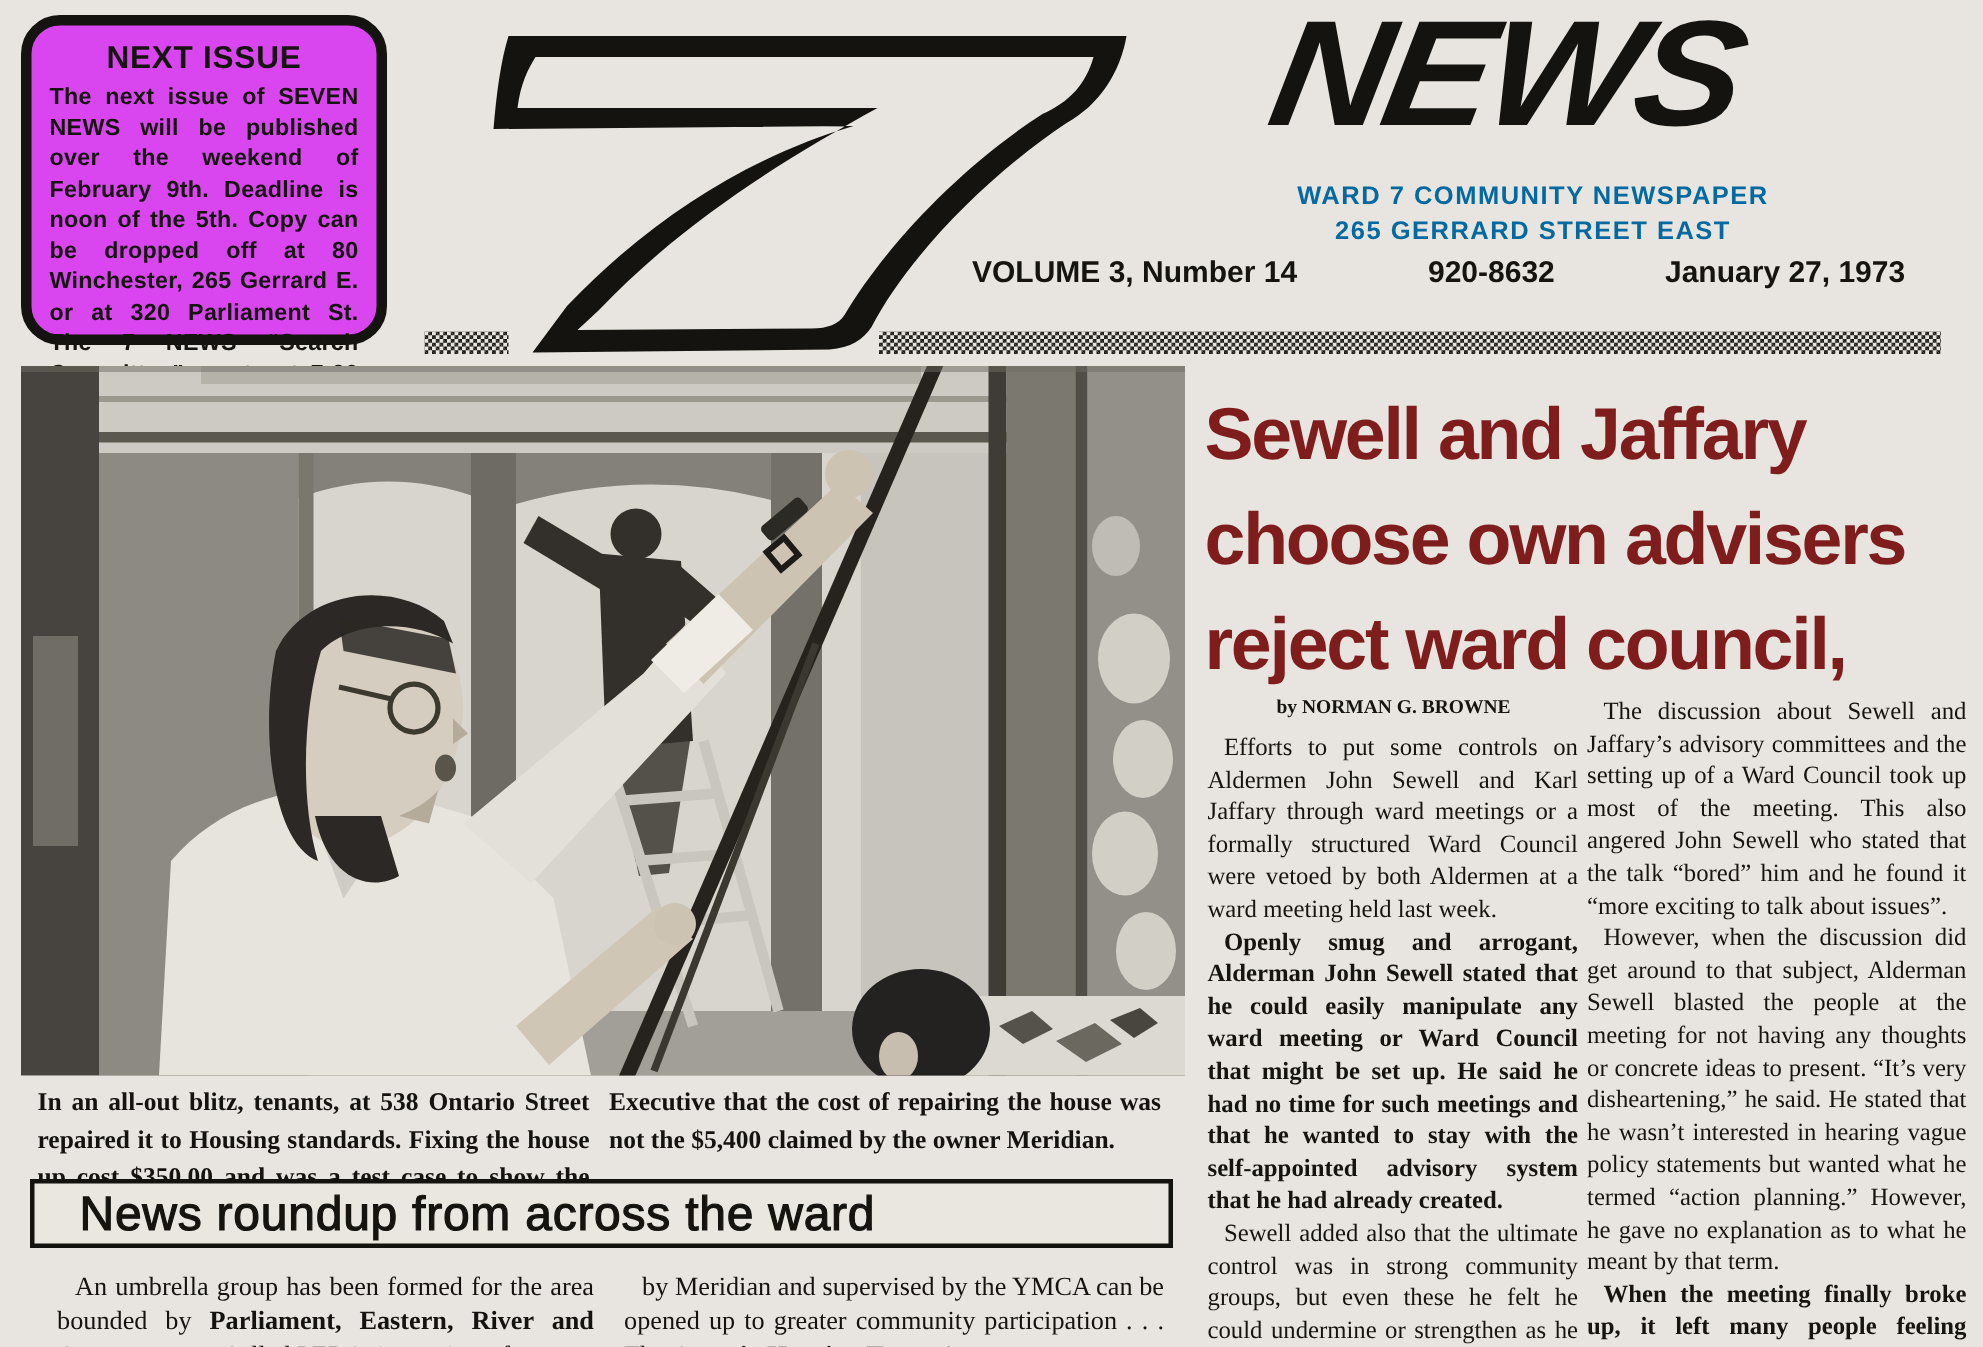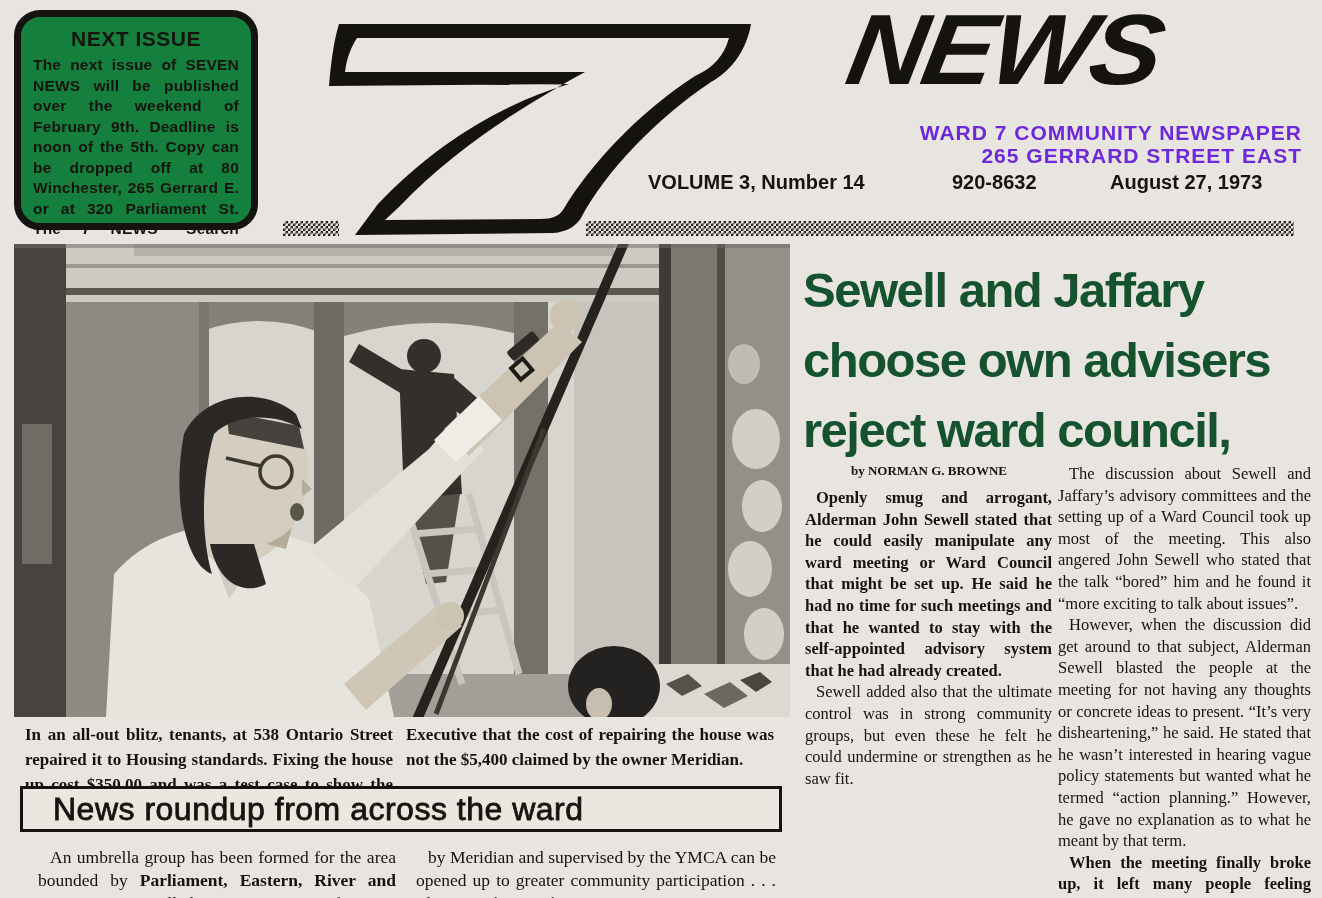--- a/index.html
+++ b/index.html
@@ -8,43 +8,43 @@
     background:#e8e5e0;
     font-family:"Liberation Sans",sans-serif;
     color:#16140f;
   }
   .abs{position:absolute;}
 
   
   #next-issue-box{
     left:14px;top:10px;width:244px;height:220px;
     border:7px solid #15130f;border-radius:26px;
-    background:#15803d;padding:8px 12px 0 12px;box-sizing:border-box;
+    background:#d946ef;padding:8px 12px 0 12px;box-sizing:border-box;
   }
   #next-issue-box h2{
     margin:2px 0 4px 0;text-align:center;font-size:21px;letter-spacing:.5px;
     font-weight:bold;
   }
   #next-issue-box p{
     margin:0;font-size:15.5px;line-height:20.5px;font-weight:bold;
     text-align:justify;letter-spacing:.2px;
   }
 
   
   #logo-seven{left:281px;top:20px;width:494px;height:218px;}
   #logo-news{
     left:838px;top:-8px;width:470px;height:120px;
     font-size:100px;font-weight:bold;font-style:italic;
     letter-spacing:-3px;
     transform:skewX(-10deg) scaleX(1.08);transform-origin:left bottom;
     color:#15130f;white-space:nowrap;
   }
   .tagline{
-    left:742px;width:560px;text-align:right;
-    font-weight:bold;font-size:21px;letter-spacing:1px;color:#6d28d9;
+    left:742px;width:560px;text-align:center;
+    font-weight:bold;font-size:17px;letter-spacing:1px;color:#0369a1;
   }
   #tagline-1{top:121px;}
   #tagline-2{top:144px;}
   .vol-item{font-size:20px;font-weight:bold;letter-spacing:0;white-space:nowrap;}
   #volume{left:648px;top:171px;}
   #phone{left:952px;top:171px;}
   #issue-date{left:1110px;top:171px;}
 
   .checker{
     top:221px;height:15px;
@@ -86,21 +86,21 @@
     text-align:justify;color:#15130f;
   }
   .roundup-col p{margin:0;text-indent:12px;}
   #roundup-col1{left:38px;width:358px;}
   #roundup-col2{left:416px;width:360px;}
 
   
   #headline{
     left:803px;top:255px;width:520px;
     font-size:49px;line-height:70px;font-weight:bold;letter-spacing:-1.5px;
-    color:#14532d;white-space:nowrap;
+    color:#7f1d1d;white-space:nowrap;
   }
   #byline{
     left:805px;top:463px;width:248px;text-align:center;
     font-family:"Liberation Serif",serif;font-weight:bold;font-size:13px;
   }
   .body-col{
     font-family:"Liberation Serif",serif;font-size:16.5px;line-height:21.6px;
     text-align:justify;color:#16140f;
   }
   .body-col p{margin:0;text-indent:11px;}
@@ -138,21 +138,21 @@
   </svg>
 </div>
 
 <div id="logo-news" class="abs">NEWS</div>
 
 <div id="tagline-1" class="abs tagline">WARD 7 COMMUNITY NEWSPAPER</div>
 <div id="tagline-2" class="abs tagline">265 GERRARD STREET EAST</div>
 
 <div id="volume" class="abs vol-item">VOLUME 3, Number 14</div>
 <div id="phone" class="abs vol-item">920-8632</div>
-<div id="issue-date" class="abs vol-item">August 27, 1973</div>
+<div id="issue-date" class="abs vol-item">January 27, 1973</div>
 
 <div id="checker-a" class="abs checker"></div>
 <div id="checker-b" class="abs checker"></div>
 
 <div id="photo" class="abs">
   <svg width="776" height="473" viewBox="0 0 776 473">
 
     <rect x="0" y="0" width="776" height="473" fill="#a29f98"></rect>
     <rect x="0" y="0" width="52" height="473" fill="#47443f"></rect>
     <rect x="8" y="180" width="30" height="140" fill="#706d66"></rect>
@@ -263,20 +263,21 @@
 
 <div id="headline" class="abs">
   <div>Sewell and Jaffary</div>
   <div>choose own advisers</div>
   <div>reject ward council,</div>
 </div>
 
 <div id="byline" class="abs">by NORMAN G. BROWNE</div>
 
 <div id="article-col1" class="abs body-col">
+  <p>Efforts to put some controls on Aldermen John Sewell and Karl Jaffary through ward meetings or a formally structured Ward Council were vetoed by both Aldermen at a ward meeting held last week.</p>
   <p class="bold">Openly smug and arrogant, Alderman John Sewell stated that he could easily manipulate any ward meeting or Ward Council that might be set up. He said he had no time for such meetings and that he wanted to stay with the self-appointed advisory system that he had already created.</p>
   <p>Sewell added also that the ultimate control was in strong community groups, but even these he felt he could undermine or strengthen as he saw fit.</p>
 
 </div>
 
 <div id="article-col2" class="abs body-col">
   <p>The discussion about Sewell and Jaffary’s advisory committees and the setting up of a Ward Council took up most of the meeting. This also angered John Sewell who stated that the talk “bored” him and he found it “more exciting to talk about issues”.</p>
   <p>However, when the discussion did get around to that subject, Alderman Sewell blasted the people at the meeting for not having any thoughts or concrete ideas to present. “It’s very disheartening,” he said. He stated that he wasn’t interested in hearing vague policy statements but wanted what he termed “action planning.” However, he gave no explanation as to what he meant by that term.</p>
   <p class="bold">When the meeting finally broke up, it left  many people feeling angry, confused, frustrated and bewildered.</p>
 

